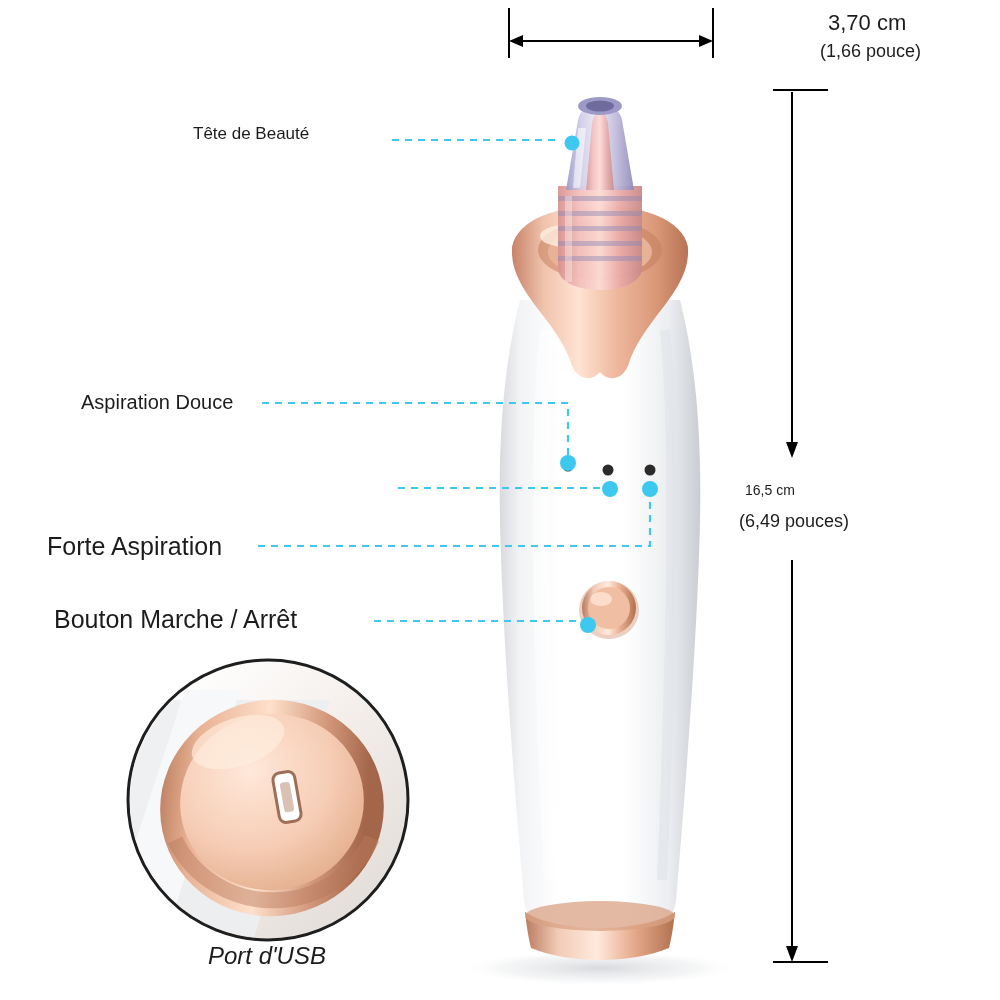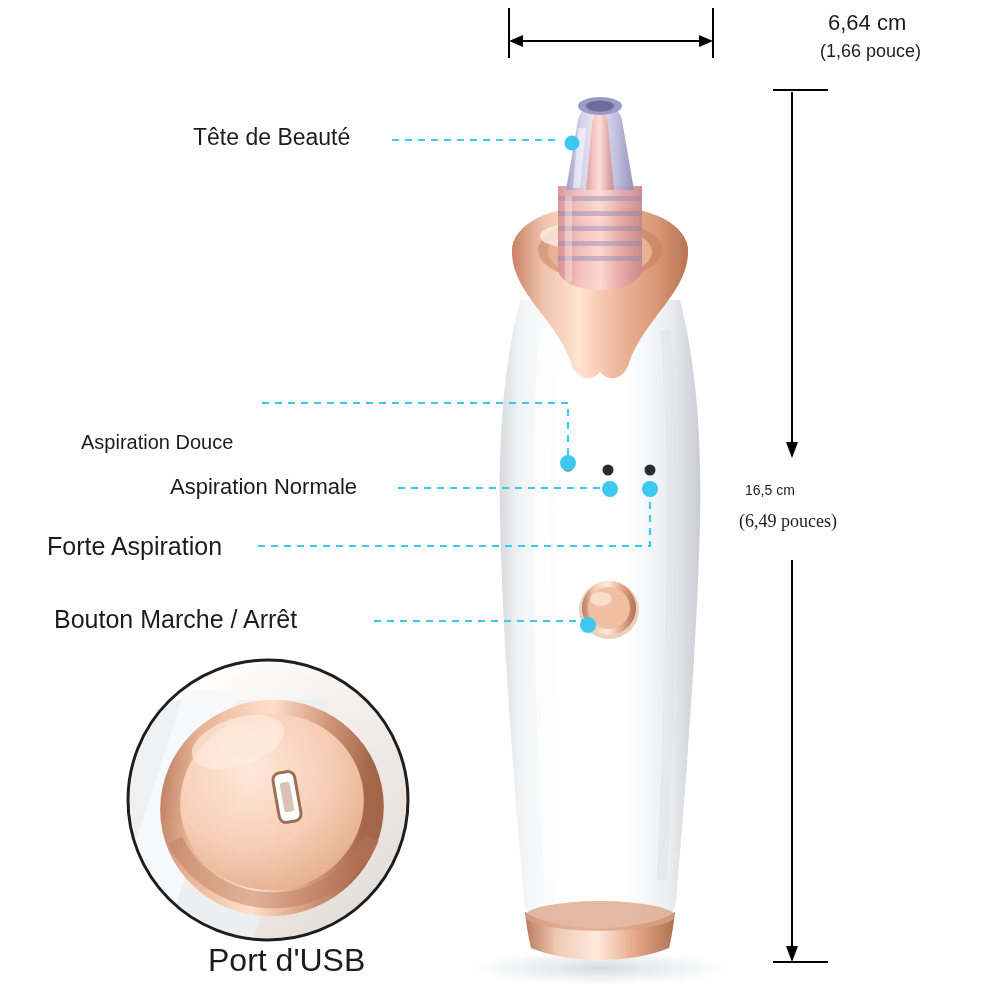--- a/index.html
+++ b/index.html
@@ -21,32 +21,32 @@
     width: 1000px;
     height: 1000px;
   }
   .lbl {
     position: absolute;
     white-space: nowrap;
     color: #1c1c1c;
     font-family: "Liberation Sans", sans-serif;
   }
   
-  #label-tete      { left: 193px; top: 124px; font-size: 23px; }
-  #label-douce     { left: 81px;  top: 391px; font-size: 20px; margin-top: 40px; }
+  #label-tete      { left: 193px; top: 124px; font-size: 17px; }
+  #label-douce     { left: 81px;  top: 391px; font-size: 20px; }
   #label-normale   { left: 170px; top: 474px; font-size: 22px; }
   #label-forte     { left: 47px;  top: 532px; font-size: 25px; text-align: right; }
   #label-bouton    { left: 54px;  top: 605px; font-size: 25px; text-align: right; }
-  #label-usb       { left: 208px; top: 942px; font-size: 32px; }
+  #label-usb       { left: 208px; top: 942px; font-size: 24px; font-style: italic; }
 
   
   #dim-w-main  { left: 828px; top: 10px;  font-size: 22px; }
   #dim-w-sub   { left: 820px; top: 41px;  font-size: 18px; }
   #dim-h-main  { left: 745px; top: 482px; font-size: 14px; }
-  #dim-h-sub   { left: 739px; top: 511px; font-size: 18px; font-family: Liberation Serif, serif; }
+  #dim-h-sub   { left: 739px; top: 511px; font-size: 18px; }
 
   svg { position: absolute; left: 0; top: 0; }
   #art  { z-index: 1; }
   #over { z-index: 3; pointer-events: none; }
 </style>
 </head>
 <body>
 
 <div id="stage">
 
@@ -237,23 +237,22 @@
       <line x1="773" y1="962" x2="828" y2="962"></line>
       <line x1="792" y1="92" x2="792" y2="452"></line>
       <line x1="792" y1="560" x2="792" y2="958"></line>
       <polygon points="792,458 786,442 798,442" fill="#000" stroke="none"></polygon>
       <polygon points="792,962 786,946 798,946" fill="#000" stroke="none"></polygon>
     </g>
   </svg>
 
   <div class="lbl" id="label-tete">Tête de Beauté</div>
   <div class="lbl" id="label-douce">Aspiration Douce</div>
-  <div class="lbl" id="label-normale">Aspiration Normale</div>
   <div class="lbl" id="label-forte">Forte Aspiration</div>
   <div class="lbl" id="label-bouton">Bouton Marche / Arrêt</div>
   <div class="lbl" id="label-usb">Port d'USB</div>
 
-  <div class="lbl" id="dim-w-main">6,64 cm</div>
+  <div class="lbl" id="dim-w-main">3,70 cm</div>
   <div class="lbl" id="dim-w-sub">(1,66 pouce)</div>
   <div class="lbl" id="dim-h-main">16,5 cm</div>
   <div class="lbl" id="dim-h-sub">(6,49 pouces)</div>
 
 </div>
 
 </body></html>

